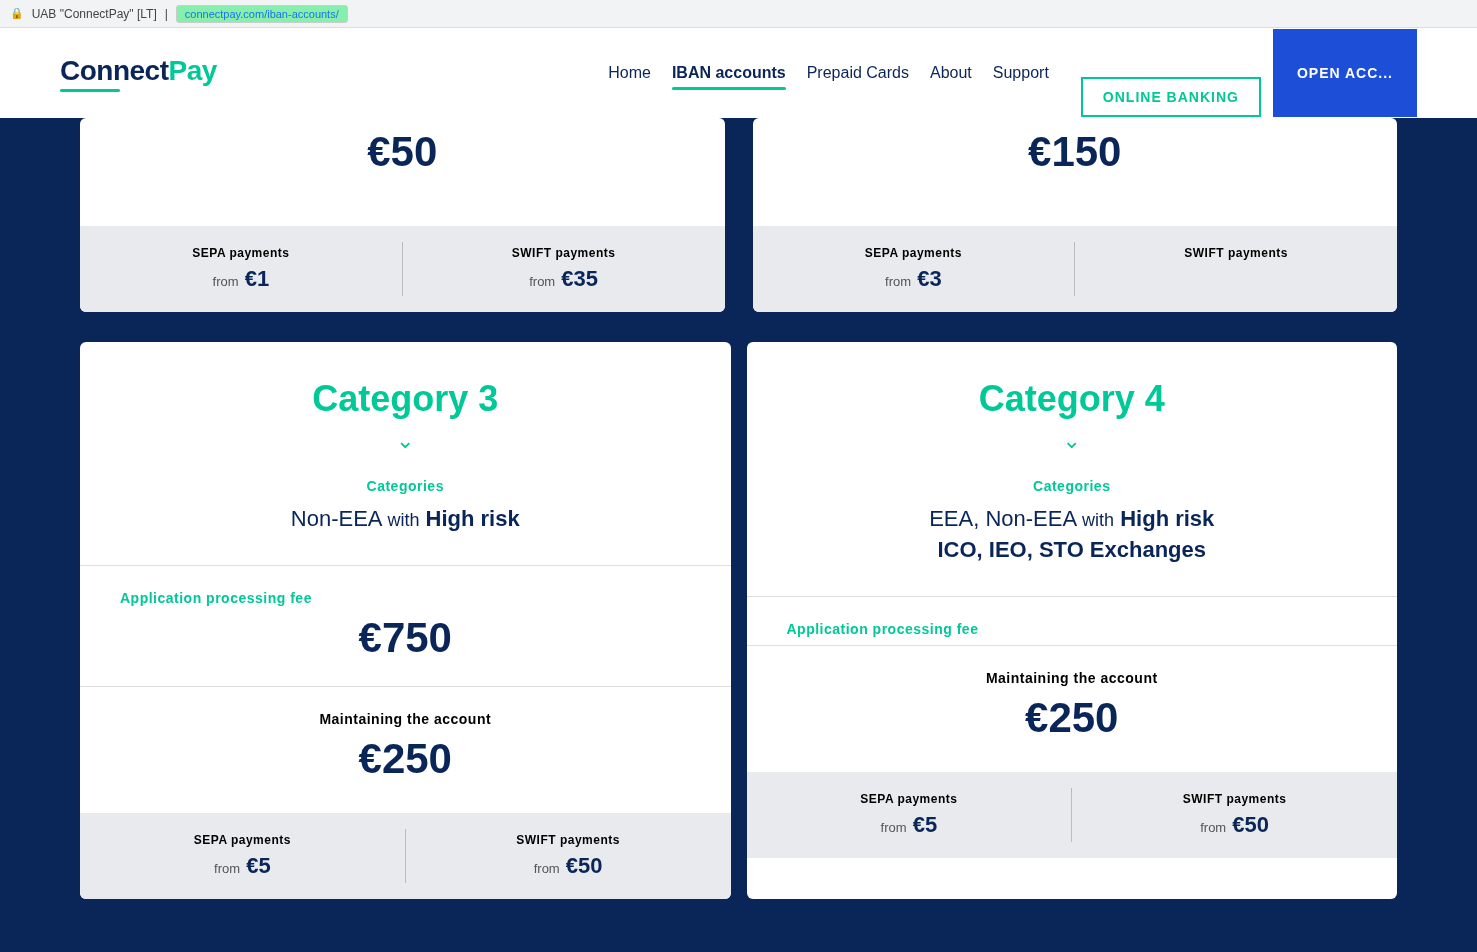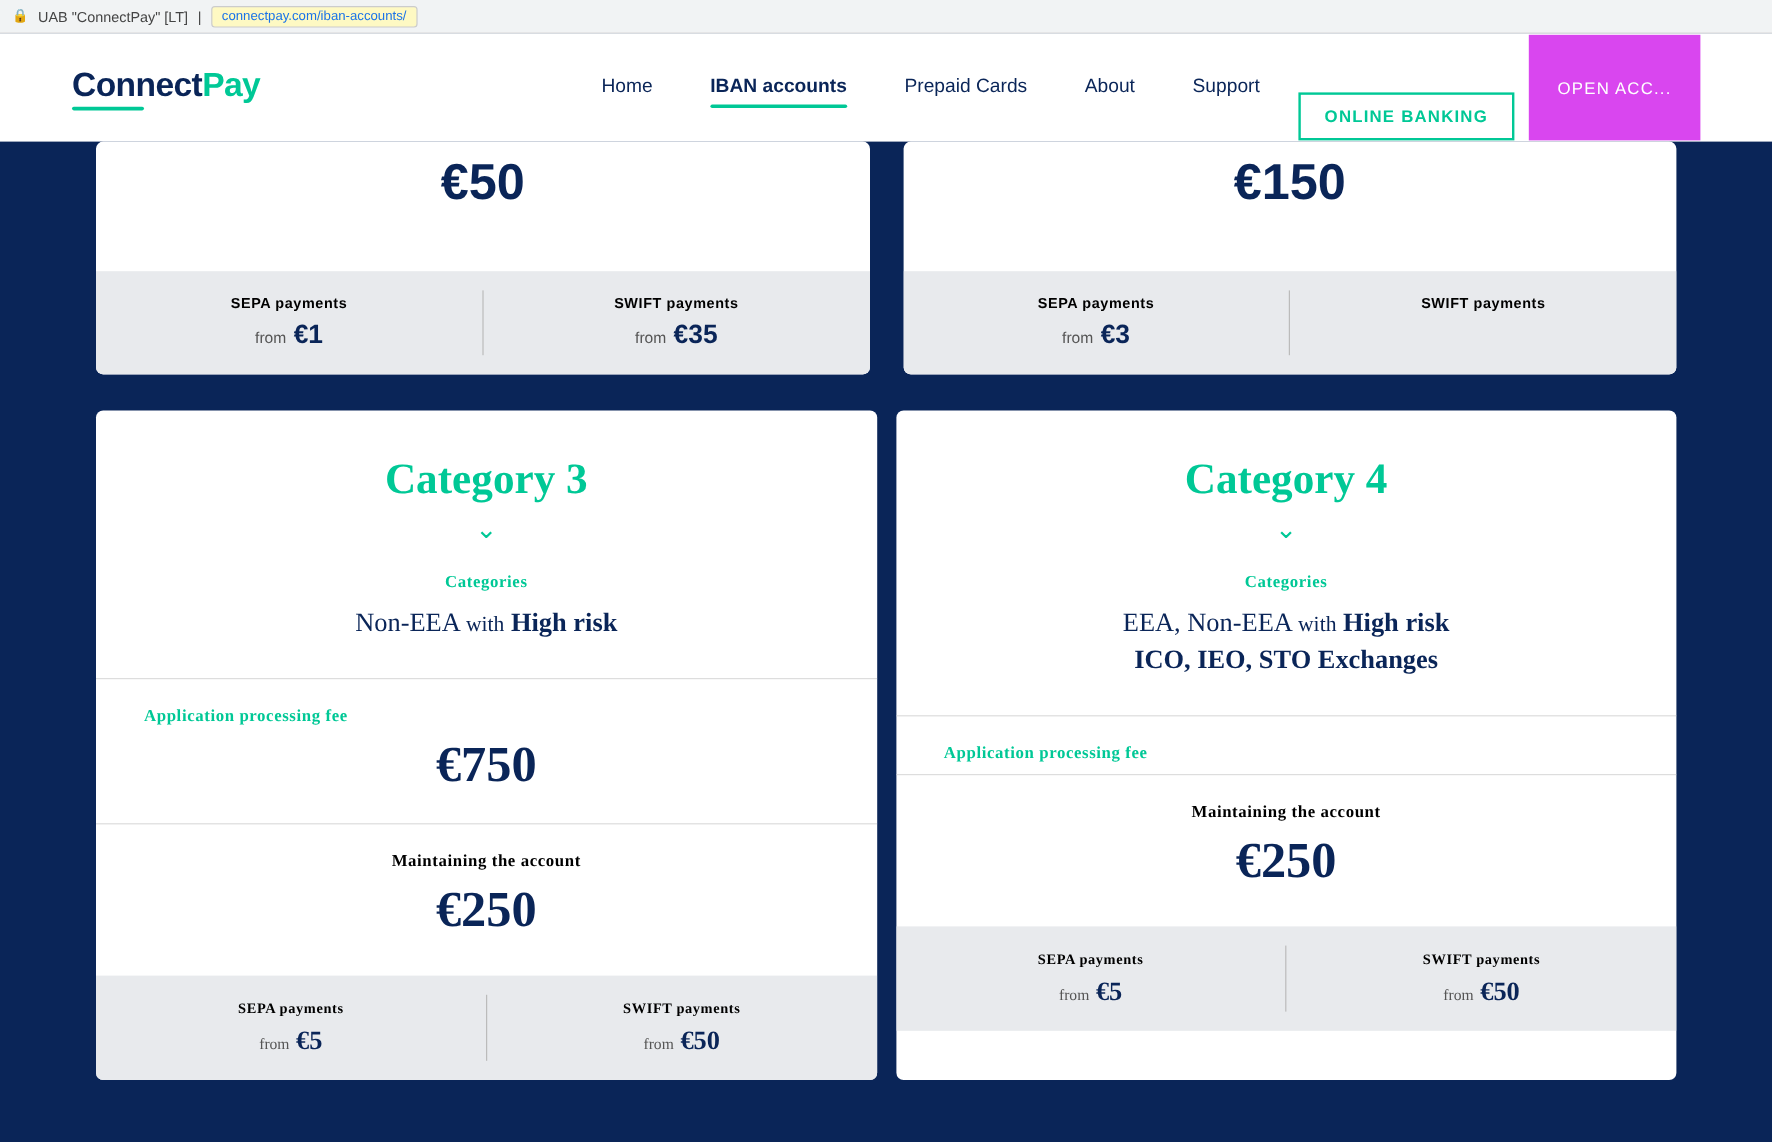--- a/index.html
+++ b/index.html
@@ -17,21 +17,21 @@
       display: flex;
       align-items: center;
       padding: 0 10px;
       gap: 8px;
       font-size: 12px;
       color: #444;
       border-bottom: 1px solid #ddd;
     }
     .browser-bar .lock-icon { color: #666; font-size: 11px; }
     .browser-bar .url-bar {
-      background: #fef9c3;
+      background: #86efac;
       border: 1px solid #ccc;
       border-radius: 3px;
       padding: 2px 8px;
       font-size: 11px;
       color: #1a73e8;
     }
 
     
     .navbar {
       background: white;
@@ -59,21 +59,21 @@
     .logo-underline {
       width: 60px;
       height: 3px;
       background: #00c896;
       border-radius: 2px;
       margin-top: 2px;
     }
     .nav-links {
       display: flex;
       align-items: flex-end;
-      gap: 48px;
+      gap: 21px;
       margin-left: 29px;
     }
     .nav-link {
       font-size: 16px;
       font-weight: 500;
       color: #0a2558;
       text-decoration: none;
       cursor: pointer;
       padding: 4px 0;
       position: relative;
@@ -102,26 +102,26 @@
       color: #00c896;
       background: white;
       padding: 10px 20px;
       font-size: 14px;
       font-weight: 700;
       cursor: pointer;
       letter-spacing: 1px;
       margin-top: 48px;
     }
     .btn-open-account {
-      background: #d946ef;
+      background: #1d4ed8;
       color: white;
       border: none;
       padding: 12px 24px;
       font-size: 14px;
-      font-weight: 400;
+      font-weight: 700;
       cursor: pointer;
       letter-spacing: 1px;
     }
 
     
     .main-content {
       background: #0a2558;
       padding: 0 80px 60px 80px;
     }
 
@@ -187,21 +187,20 @@
       font-size: 13px;
       font-weight: 400;
       color: #555;
       margin-top: 12px;
     }
 
     
     .cards-row-full {
       display: flex;
       gap: 16px;
-      font-family: Liberation Serif, serif;
     }
 
     .card-full {
       background: white;
       border-radius: 6px;
       flex: 1;
       overflow: hidden;
     }
 
     .card-full-content {

